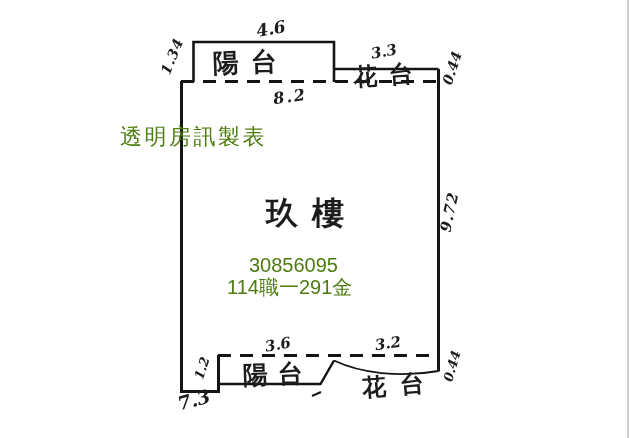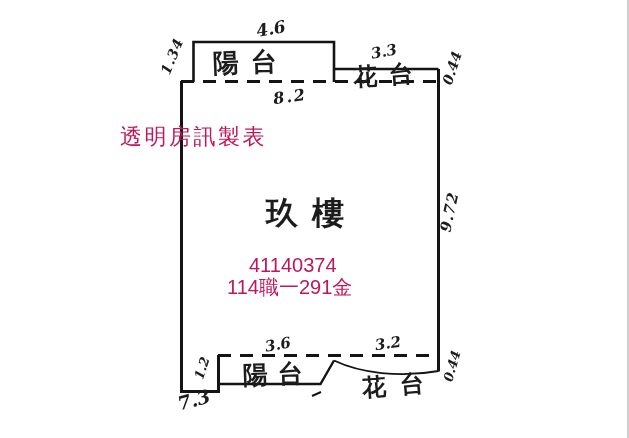--- a/index.html
+++ b/index.html
@@ -8,21 +8,21 @@
     width:629px;height:438px;
     background:#ffffff;
     overflow:hidden;
     font-family:"Liberation Sans",sans-serif;
     color:#161616;
   }
   #plan-svg{position:absolute;left:0;top:0;}
   .lbl{position:absolute;white-space:nowrap;line-height:1;}
   .centered{transform:translate(-50%,-50%);}
   
-  .printed{font-family:"Liberation Sans",sans-serif;color:#be185d;}
+  .printed{font-family:"Liberation Sans",sans-serif;color:#4d7c0f;}
   
   .cjk-hand{
     font-family:"DejaVu Serif","Liberation Serif",serif;
     font-weight:700;color:#1c1c1c;
   }
   
   .hand-num{
     font-family:"DejaVu Serif","Liberation Serif",serif;
     font-style:italic;font-weight:700;color:#1c1c1c;
   }
@@ -52,21 +52,21 @@
 
     <path d="M218.5,384 L320.5,384 L334,360.5" fill="none" stroke="#141414" stroke-width="2.4"></path>
 
     <path d="M334,360.5 C360,373 400,378 438.5,371" fill="none" stroke="#141414" stroke-width="1.8"></path>
 
     <path d="M312,396 l9,-4" fill="none" stroke="#141414" stroke-width="2"></path>
   </svg>
 
   <div class="lbl printed" style="left:120px;top:126px;font-size:22px;letter-spacing:2.5px;">透明房訊製表</div>
 
-  <div class="lbl printed" style="left:249px;top:255px;font-size:20px;">41140374</div>
+  <div class="lbl printed" style="left:249px;top:255px;font-size:20px;">30856095</div>
 
   <div class="lbl printed" style="left:227px;top:277px;font-size:20px;text-align:center;">114職一291金</div>
 
   <div class="lbl cjk-hand centered" style="left:312px;top:213px;font-size:32px;letter-spacing:14px;text-align:right;">玖樓</div>
 
   <div class="lbl cjk-hand centered" style="left:251px;top:62px;font-size:26px;letter-spacing:12px;transform:translate(-50%,-50%) rotate(-2deg);">陽台</div>
 
   <div class="lbl cjk-hand centered" style="left:389px;top:75px;font-size:24px;letter-spacing:12px;transform:translate(-50%,-50%) rotate(-4deg);">花台</div>
 
   <div class="lbl cjk-hand centered" style="left:278px;top:374px;font-size:25px;letter-spacing:10px;transform:translate(-50%,-50%) rotate(-2deg);">陽台</div>

